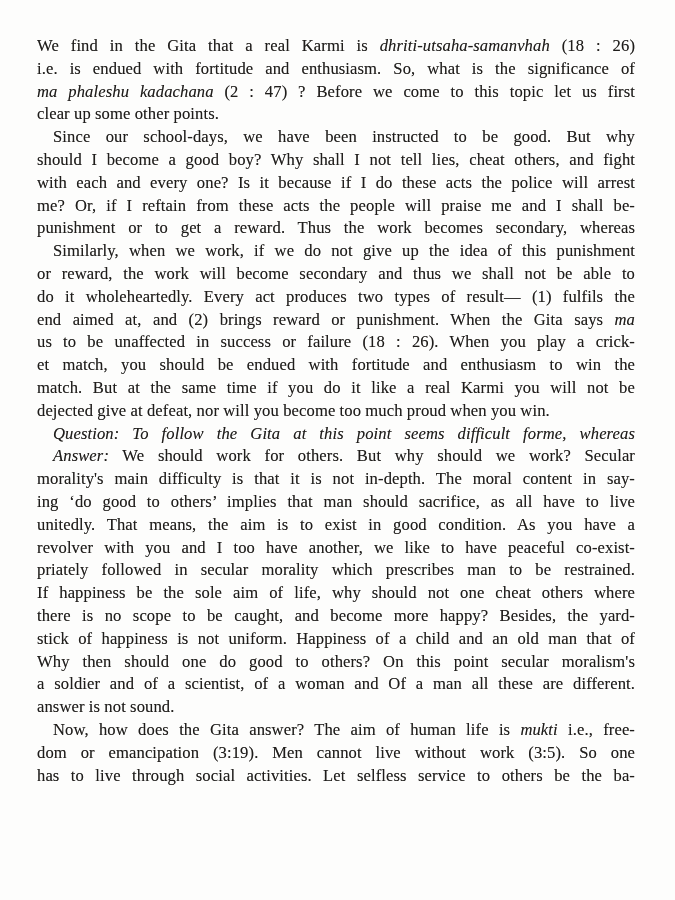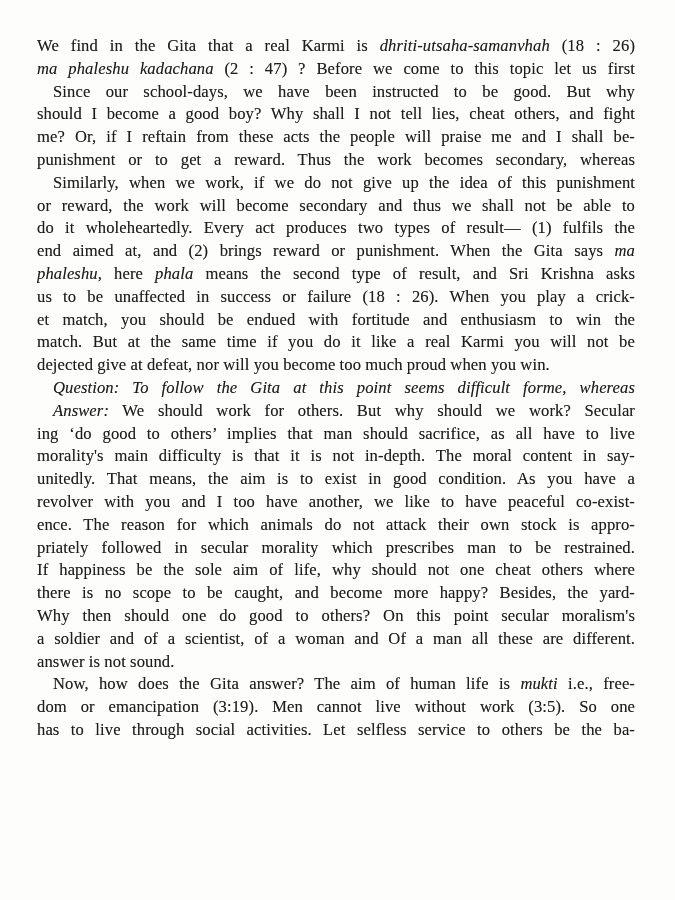--- a/index.html
+++ b/index.html
@@ -40,52 +40,54 @@
   .line em { font-style: italic; }
   .line span { font-style: normal; }
 </style>
 </head>
 <body>
 
 <main class="page">
   <section class="text-block">
       <div class="para">
         <div class="line just"><span>We find in the Gita that a real Karmi is </span><em>dhriti-utsaha-samanvhah</em><span> (18 : 26)</span></div>
+        <div class="line just"><span>i.e. is endued with fortitude and enthusiasm. So, what is the significance of</span></div>
         <div class="line just"><em>ma phaleshu kadachana</em><span> (2 : 47) ? Before we come to this topic let us first</span></div>
+        <div class="line"><span>clear up some other points.</span></div>
       </div>
       <div class="para">
         <div class="line just indent"><span>Since our school-days, we have been instructed to be good. But why</span></div>
         <div class="line just"><span>should I become a good boy? Why shall I not tell lies, cheat others, and fight</span></div>
+        <div class="line just"><span>with each and every one? Is it because if I do these acts the police will arrest</span></div>
         <div class="line just"><span>me? Or, if I reftain from these acts the people will praise me and I shall be-</span></div>
         <div class="line just"><span>punishment or to get a reward. Thus the work becomes secondary, whereas</span></div>
       </div>
       <div class="para">
         <div class="line just indent"><span>Similarly, when we work, if we do not give up the idea of this punishment</span></div>
         <div class="line just"><span>or reward, the work will become secondary and thus we shall not be able to</span></div>
         <div class="line just"><span>do it wholeheartedly. Every act produces two types of result— (1) fulfils the</span></div>
         <div class="line just"><span>end aimed at, and (2) brings reward or punishment. When the Gita says </span><em>ma</em></div>
-        <div class="line just"><em>phaleshu,</em><span> here </span><em>phala</em><span> means the second type of result, and Sri Krishna asks</span></div>
         <div class="line just"><span>us to be unaffected in success or failure (18 : 26). When you play a crick-</span></div>
         <div class="line just"><span>et match, you should be endued with fortitude and enthusiasm to win the</span></div>
         <div class="line just"><span>match. But at the same time if you do it like a real Karmi you will not be</span></div>
         <div class="line"><span>dejected give at defeat, nor will you become too much proud when you win.</span></div>
       </div>
       <div class="para">
         <div class="line just indent"><em>Question: To follow the Gita at this point seems difficult forme, whereas</em></div>
       </div>
       <div class="para">
         <div class="line just indent"><em>Answer:</em><span> We should work for others. But why should we work? Secular</span></div>
+        <div class="line just"><span>morality's main difficulty is that it is not in-depth. The moral content in say-</span></div>
         <div class="line just"><span>ing ‘do good to others’ implies that man should sacrifice, as all have to live</span></div>
-        <div class="line just"><span>morality's main difficulty is that it is not in-depth. The moral content in say-</span></div>
         <div class="line just"><span>unitedly. That means, the aim is to exist in good condition. As you have a</span></div>
         <div class="line just"><span>revolver with you and I too have another, we like to have peaceful co-exist-</span></div>
-        <div class="line just"><span>ence. The reason for which animals do not attack their own stock is appro-</span></div>
         <div class="line just"><span>priately followed in secular morality which prescribes man to be restrained.</span></div>
         <div class="line just"><span>If happiness be the sole aim of life, why should not one cheat others where</span></div>
         <div class="line just"><span>there is no scope to be caught, and become more happy? Besides, the yard-</span></div>
+        <div class="line just"><span>stick of happiness is not uniform. Happiness of a child and an old man that of</span></div>
         <div class="line just"><span>Why then should one do good to others? On this point secular moralism's</span></div>
         <div class="line just"><span>a soldier and of a scientist, of a woman and Of a man all these are different.</span></div>
         <div class="line"><span>answer is not sound.</span></div>
       </div>
       <div class="para">
         <div class="line just indent"><span>Now, how does the Gita answer? The aim of human life is </span><em>mukti</em><span> i.e., free-</span></div>
         <div class="line just"><span>dom or emancipation (3:19). Men cannot live without work (3:5). So one</span></div>
         <div class="line just"><span>has to live through social activities. Let selfless service to others be the ba-</span></div>
       </div>
     </section>

